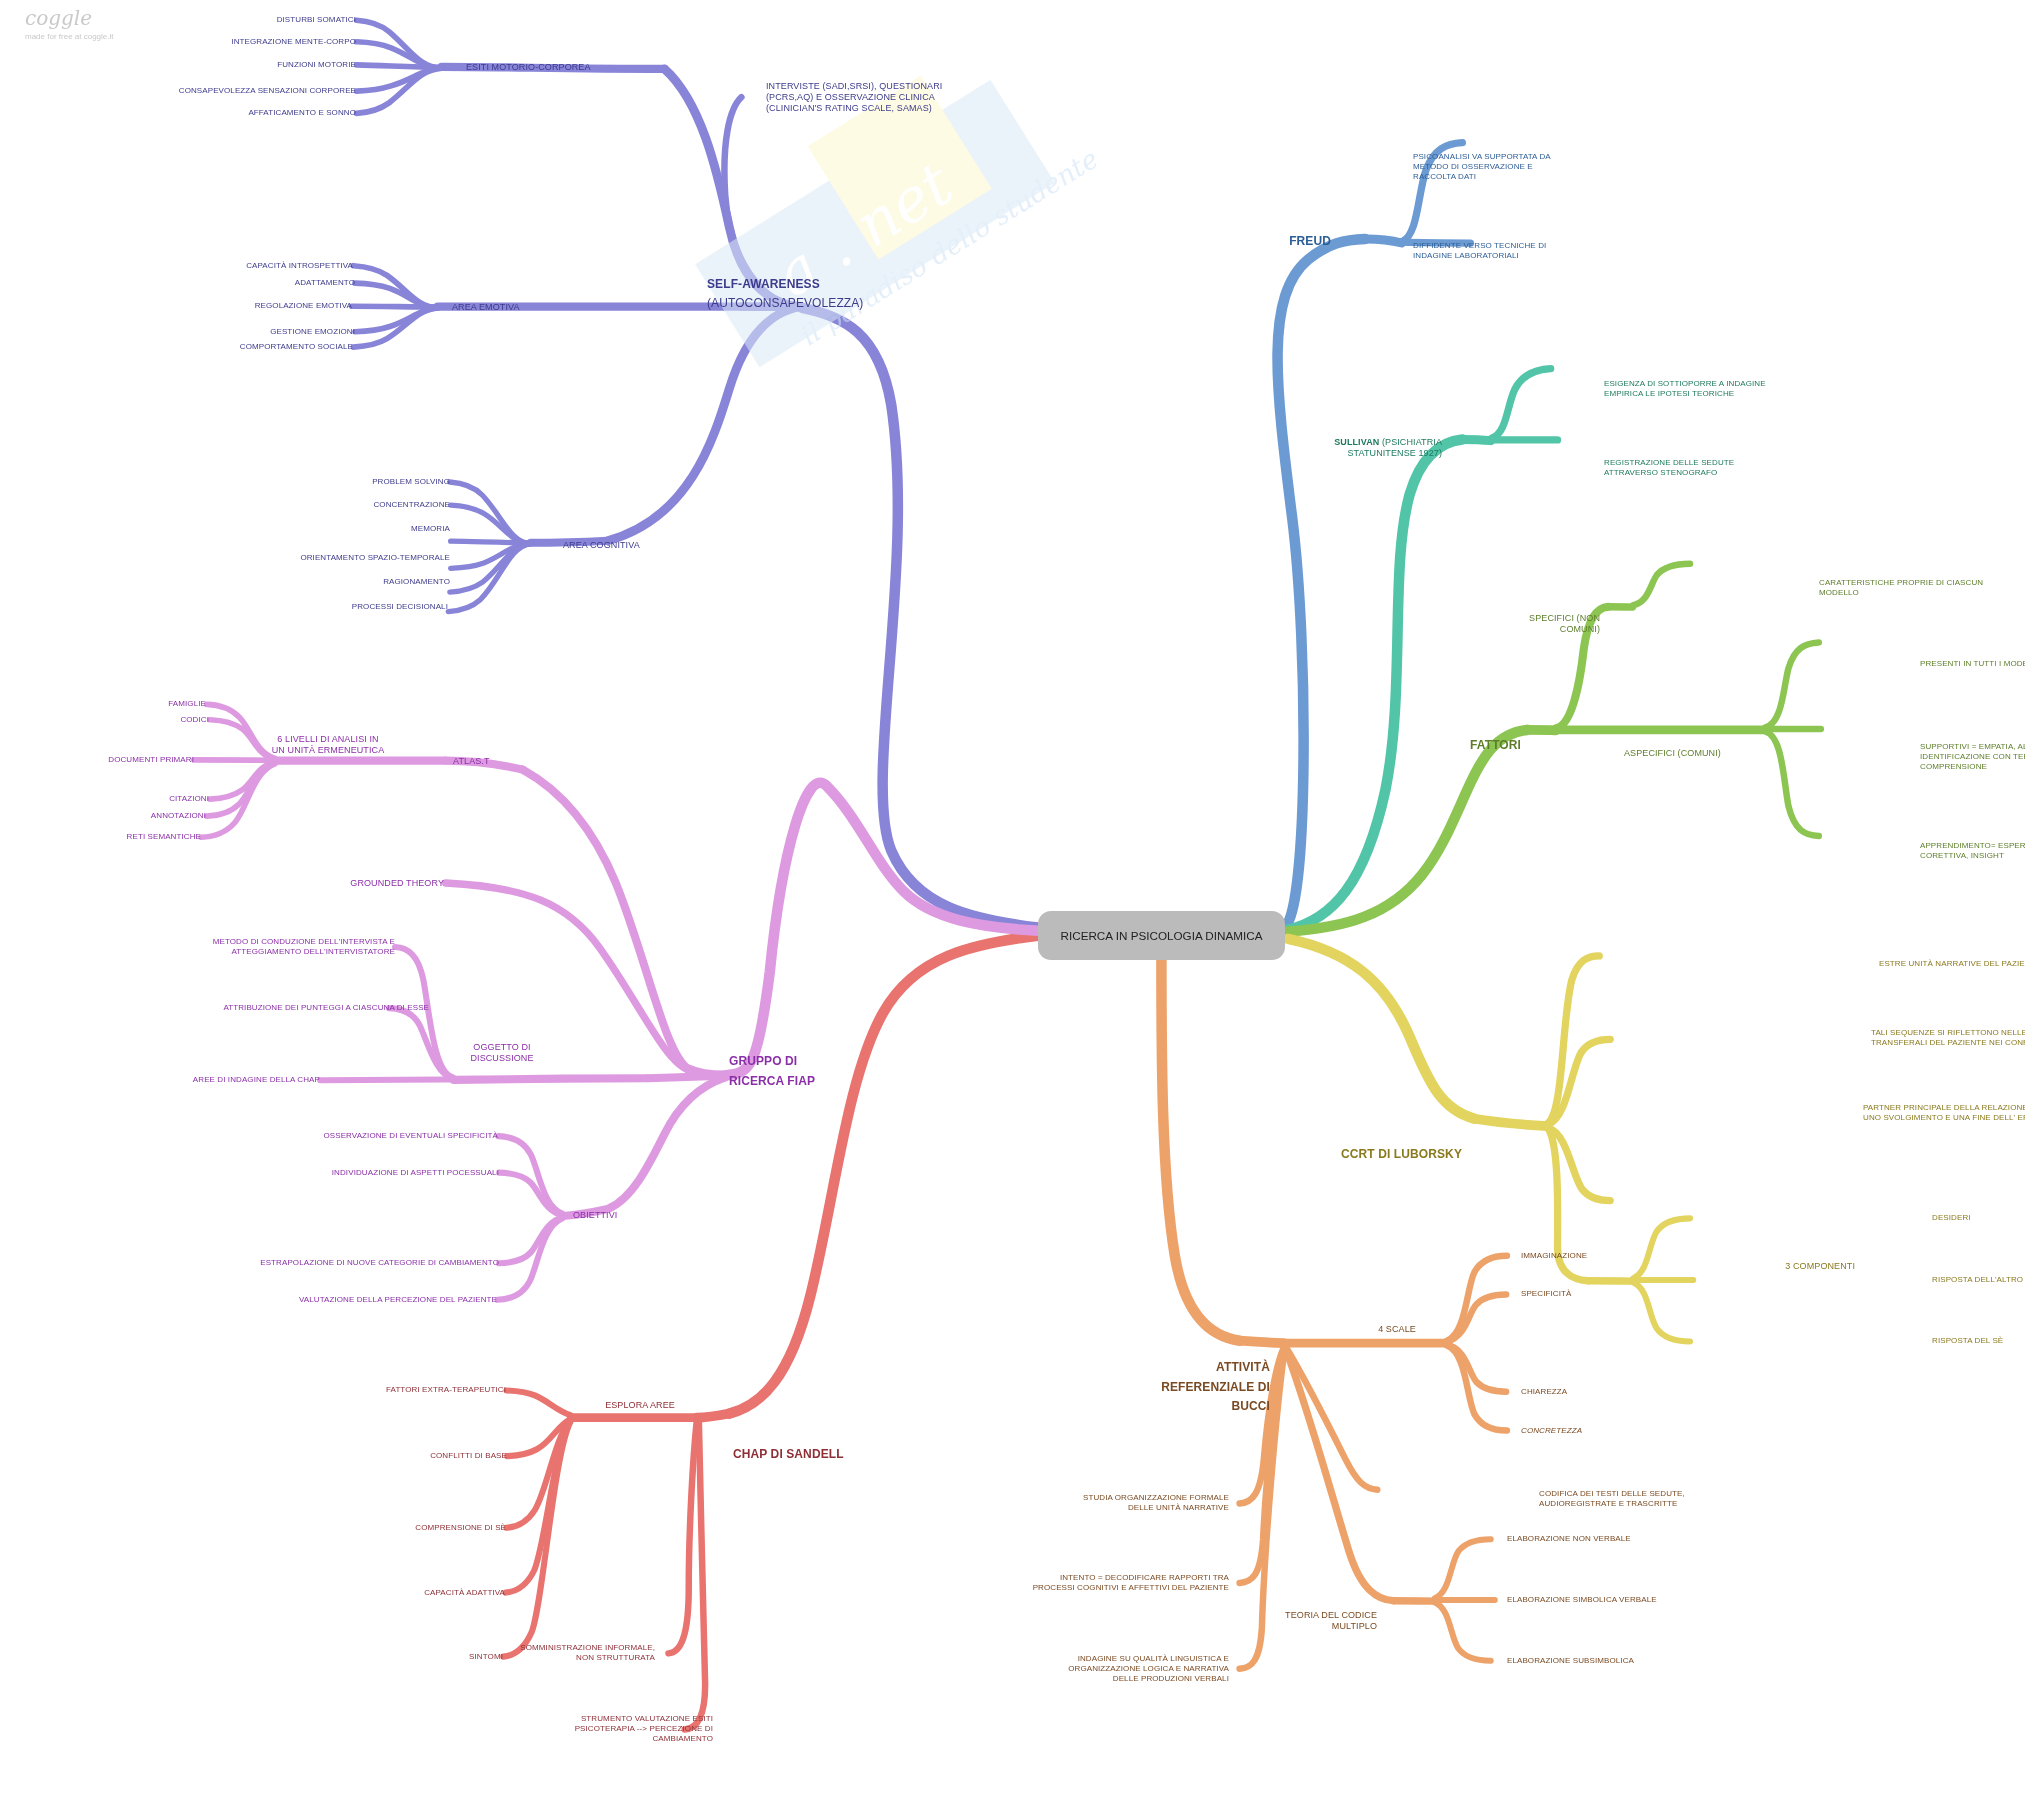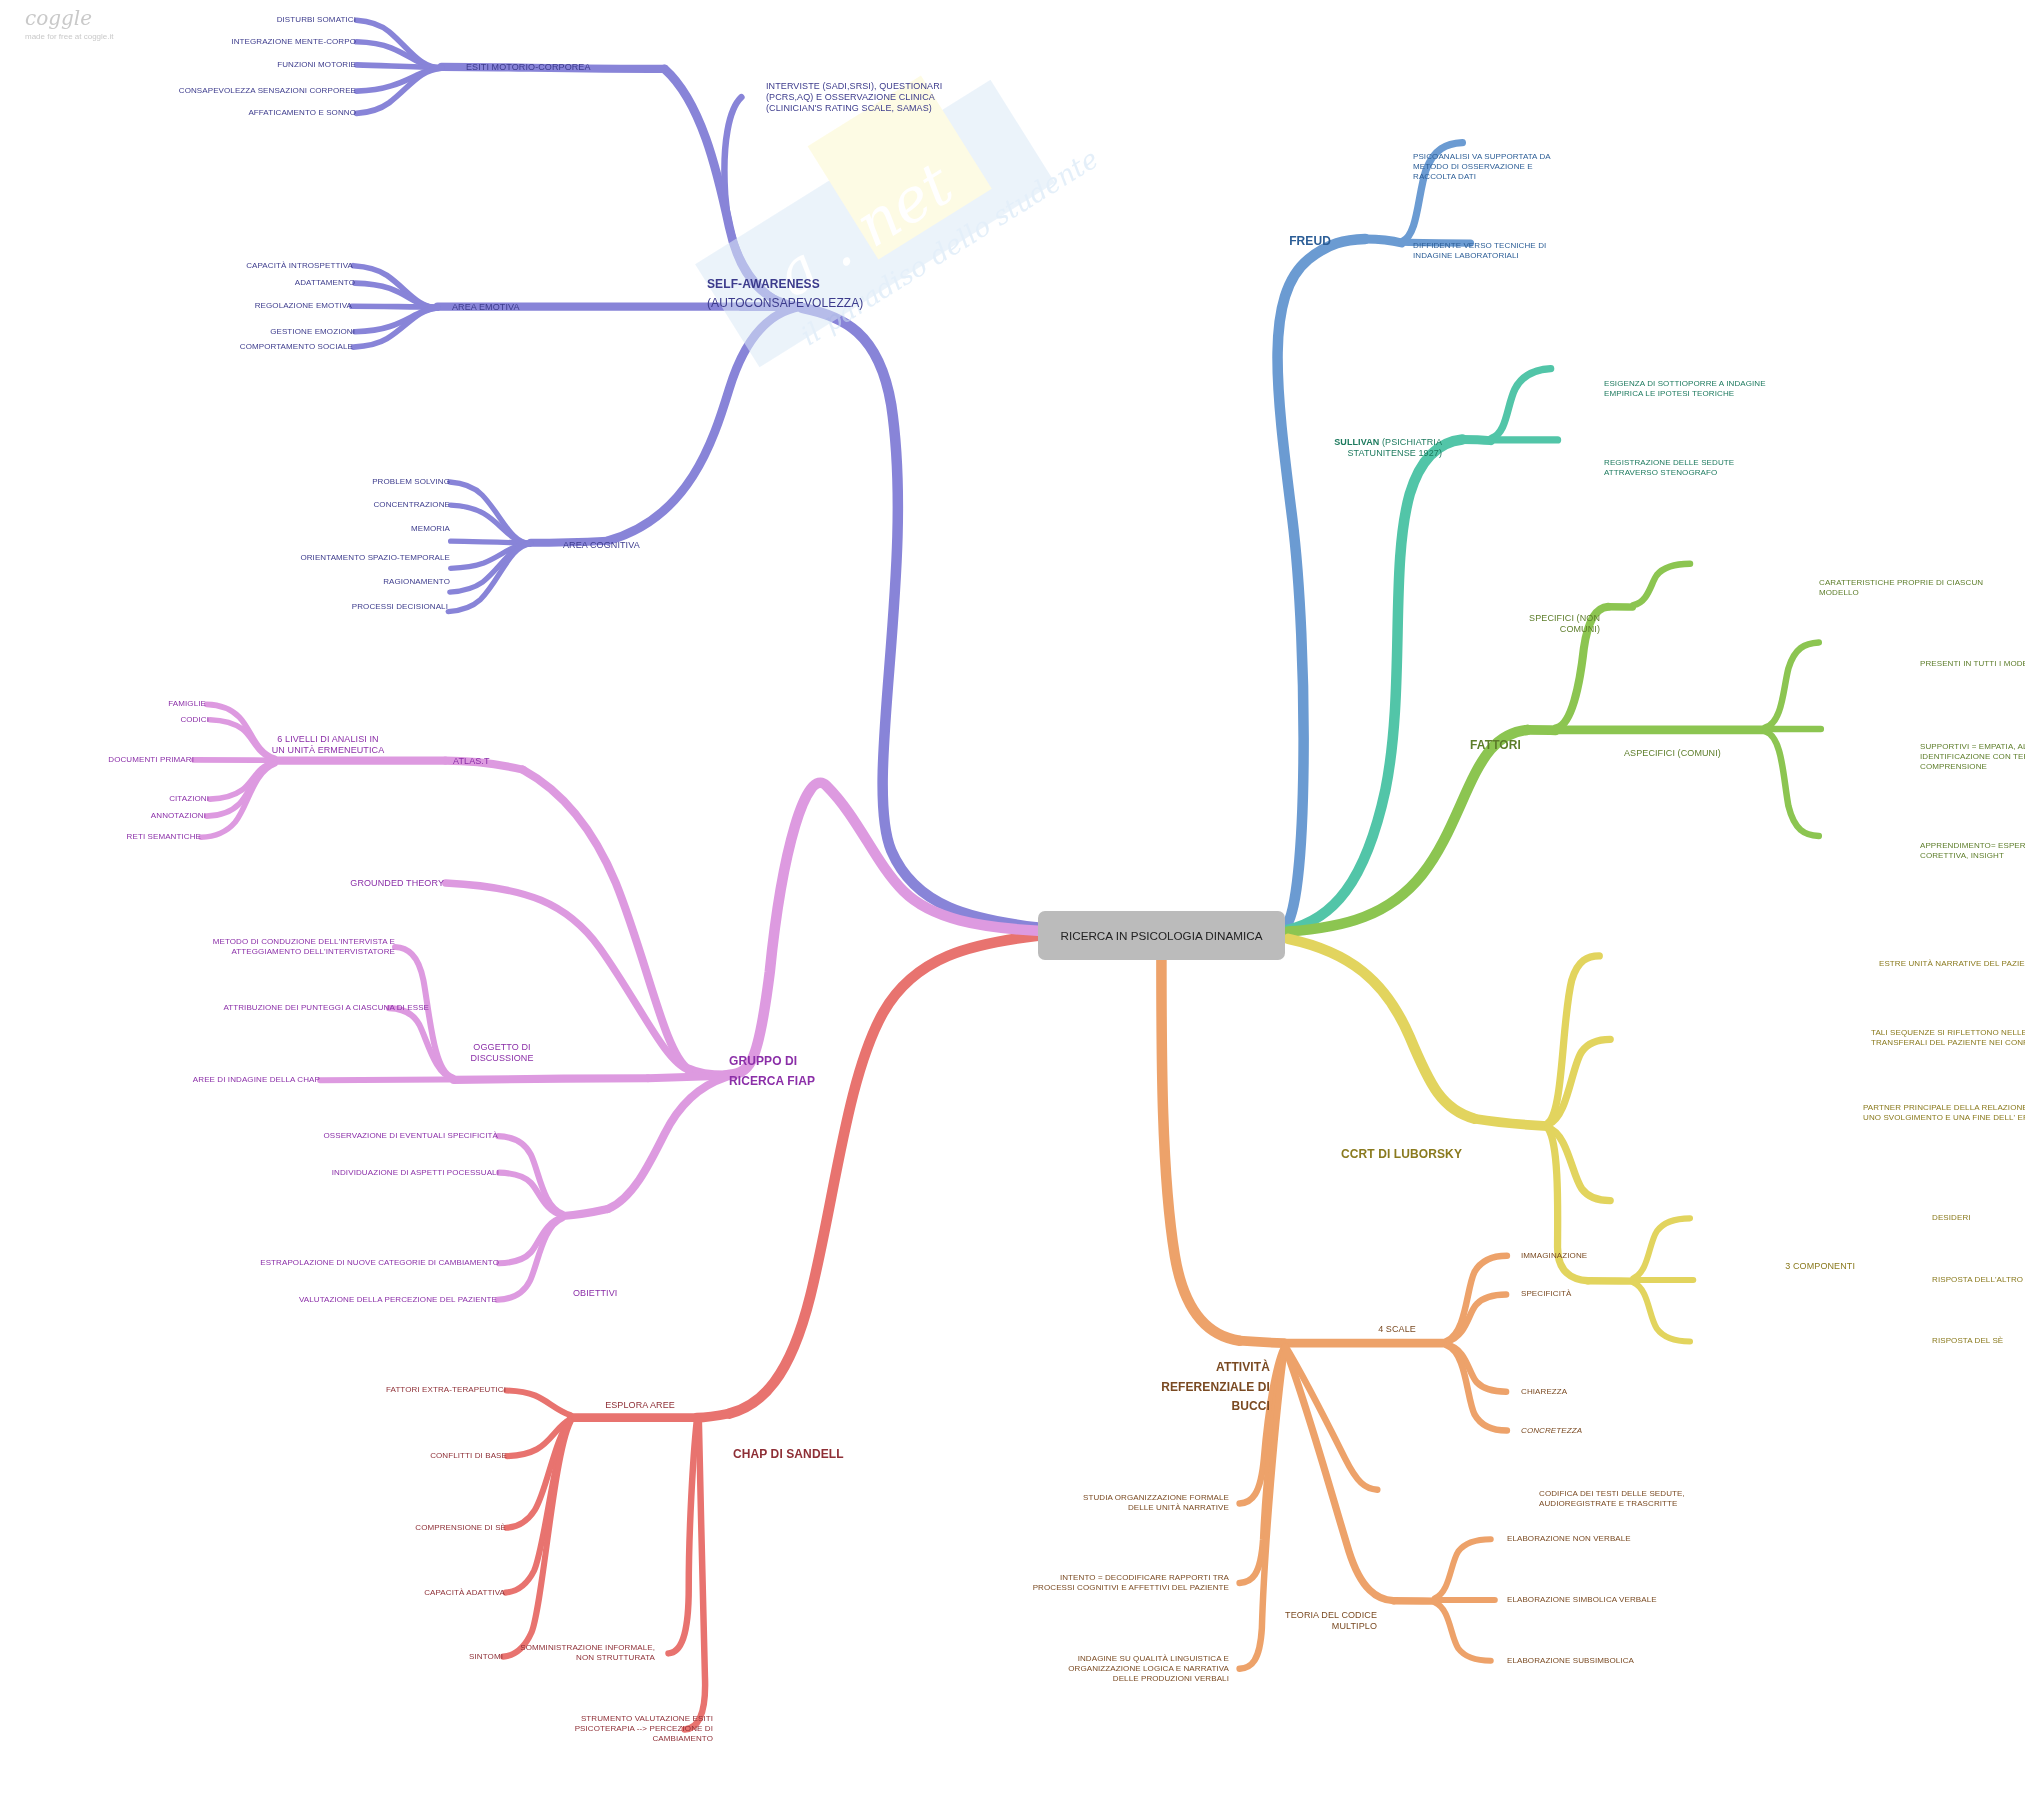--- a/index.html
+++ b/index.html
@@ -20,21 +20,21 @@
   .c-blue{color:#2b5d96;}
   .c-teal{color:#1d7a5e;}
   .c-green{color:#5d7d2a;}
   .c-yellow{color:#8a7a1e;}
   .c-orange{color:#7a4a22;}
   .c-red{color:#8e2f36;}
   .c-pink{color:#8b2fa8;}
 
   
   #root-node{position:absolute;left:1038px;top:911px;width:247px;height:49px;
-             background:#bbbbbb;border-radius:7px;transform:translate(0,0);}
+             background:#bbbbbb;border-radius:13px;transform:translate(0,0);}
   #root-node .rl{position:absolute;left:0;top:0;width:247px;height:49px;
              display:flex;align-items:center;justify-content:center;text-align:center;
              color:#222;font-size:11.7px;line-height:1.3;}
 
   
   #coggle{position:absolute;left:25px;top:5.7px;}
   #coggle .w{font-family:"DejaVu Serif",serif;font-style:italic;font-size:20px;color:#c9c9c9;}
   #coggle .t{font-size:8px;color:#c9c9c9;margin-top:2.4px;}
 
   
@@ -310,20 +310,20 @@
   <div class="lbl r s-leaf c-pink" style="left:209px;top:799px;">CITAZIONI</div>
   <div class="lbl r s-leaf c-pink" style="left:206px;top:816px;">ANNOTAZIONI</div>
   <div class="lbl r s-leaf c-pink" style="left:201px;top:837px;">RETI SEMANTICHE</div>
   <div class="lbl r s-mid c-pink" style="left:444px;top:883px;">GROUNDED THEORY</div>
   <div class="lbl c s-mid c-pink" style="left:502px;top:1053px;">OGGETTO DI
 DISCUSSIONE</div>
   <div class="lbl r s-leaf c-pink" style="left:395px;top:947px;">METODO DI CONDUZIONE DELL'INTERVISTA E
 ATTEGGIAMENTO DELL'INTERVISTATORE</div>
   <div class="lbl r s-leaf c-pink" style="left:389px;top:1008px;margin-left:40px;">ATTRIBUZIONE DEI PUNTEGGI A CIASCUNA DI ESSE</div>
   <div class="lbl r s-leaf c-pink" style="left:320px;top:1080px;">AREE DI INDAGINE DELLA CHAP</div>
-  <div class="lbl l s-mid c-pink" style="left:573px;top:1293px;">OBIETTIVI</div>
+  <div class="lbl l s-mid c-pink" style="left:573px;top:1215px;">OBIETTIVI</div>
   <div class="lbl r s-leaf c-pink" style="left:498px;top:1136px;">OSSERVAZIONE DI EVENTUALI SPECIFICITÀ</div>
   <div class="lbl r s-leaf c-pink" style="left:499px;top:1173px;">INDIVIDUAZIONE DI ASPETTI POCESSUALI</div>
   <div class="lbl r s-leaf c-pink" style="left:499px;top:1263px;">ESTRAPOLAZIONE DI NUOVE CATEGORIE DI CAMBIAMENTO</div>
   <div class="lbl r s-leaf c-pink" style="left:497px;top:1300px;">VALUTAZIONE DELLA PERCEZIONE DEL PAZIENTE</div>
 
 </div>
 
 
 </body></html>

